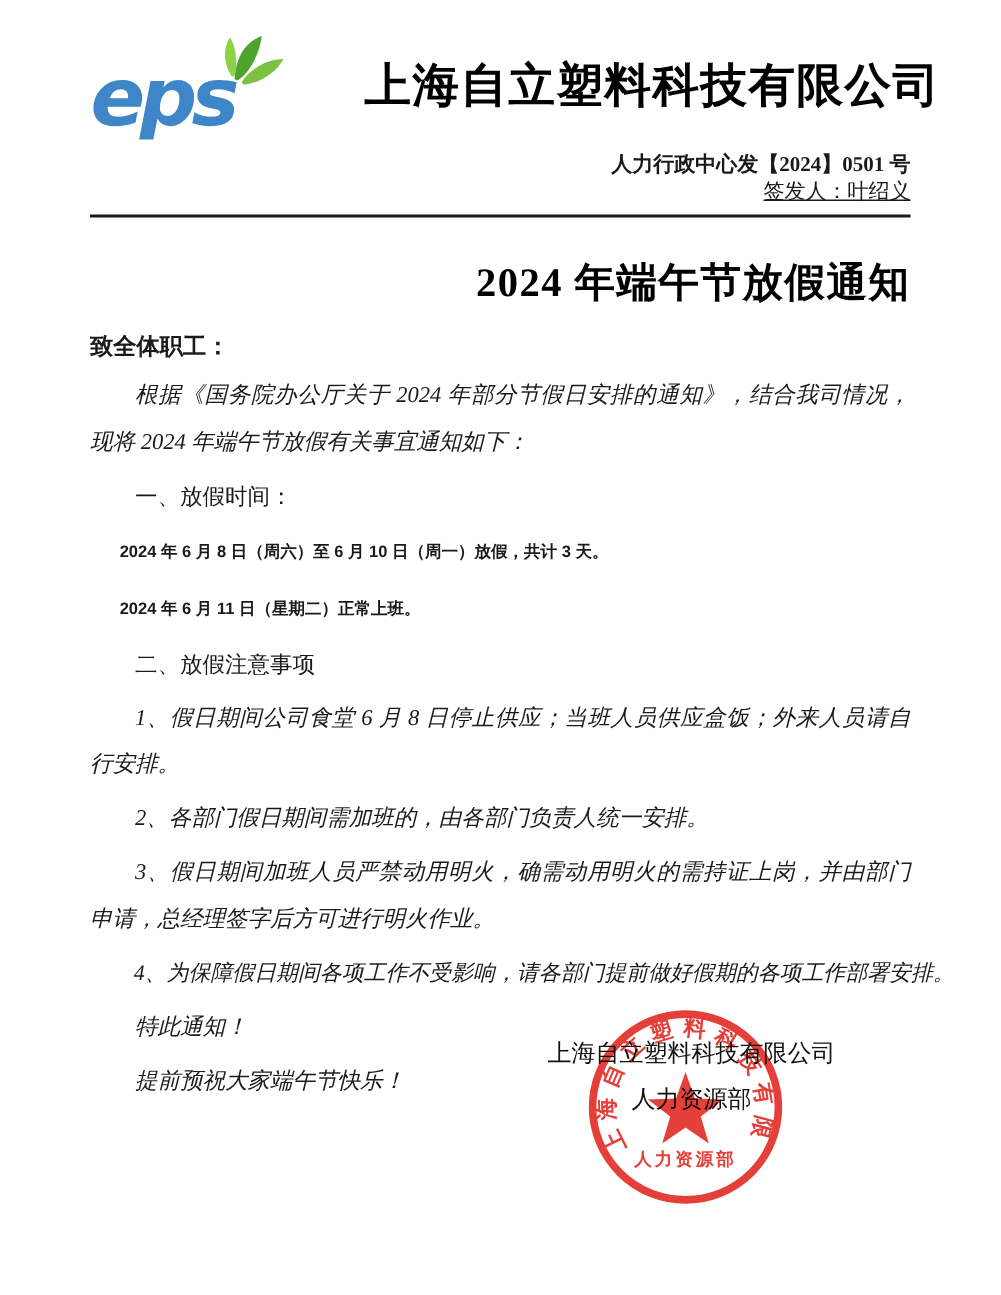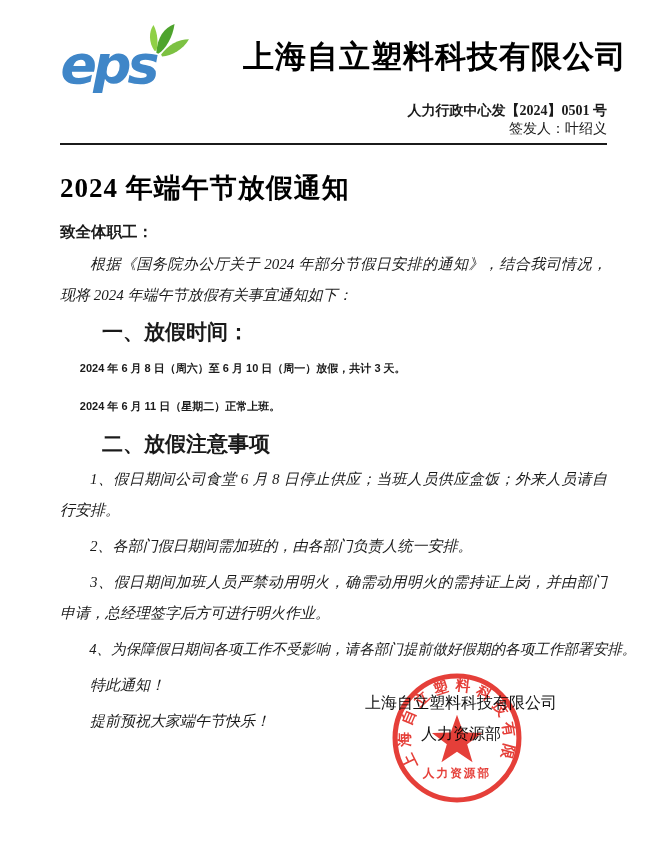--- a/index.html
+++ b/index.html
@@ -20,42 +20,42 @@
   .logo { flex:0 0 auto; margin-left:2px; }
   .company-name {
     font-size:31px; font-weight:bold; letter-spacing:1px;
     margin-left:12px; white-space:nowrap; color:#000;
   }
   .doc-row {
     display:flex; justify-content:space-between; align-items:flex-end;
     margin-top:8px; font-size:14px; line-height:18px;flex-direction:column;
   }
   .doc-number { font-weight:600; }
-  .issuer { font-weight:400; }
+  .issuer { font-weight:400;text-decoration:underline; }
   .rule { border-bottom:2.5px solid #1b1b1b; margin-top:5px; }
 
   
   .doc-title {
-    text-align:left; font-size:27px; font-weight:bold;
+    text-align:right; font-size:27px; font-weight:bold;
     margin-top:25px; line-height:36px; letter-spacing:1px; color:#000;
   }
 
   
   .body-text { margin-top:14px; }
   .greeting {
     font-family:"Liberation Sans","DejaVu Sans",sans-serif;
     font-weight:bold; font-size:15.5px; line-height:24px;
   }
   p.para {
     font-size:15px; line-height:31px; text-align:justify;
     text-indent:2em; margin-top:5px;font-style:italic;
   }
   p.sec-heading {
     font-family:"Liberation Sans","DejaVu Sans",sans-serif;
-    font-weight:bold; font-size:21px; line-height:31px;
+    font-weight:normal; font-size:15px; line-height:31px;
     text-indent:2em; margin-top:5px;
   }
   p.holiday-line {
     font-family:"Liberation Sans","DejaVu Sans",sans-serif;
     font-weight:bold; font-size:11px; line-height:34px;
     text-indent:1.8em; margin-top:4px; white-space:nowrap;
   }
   .items p:nth-child(4) { white-space:nowrap; font-size:14.6px; }
 
   

